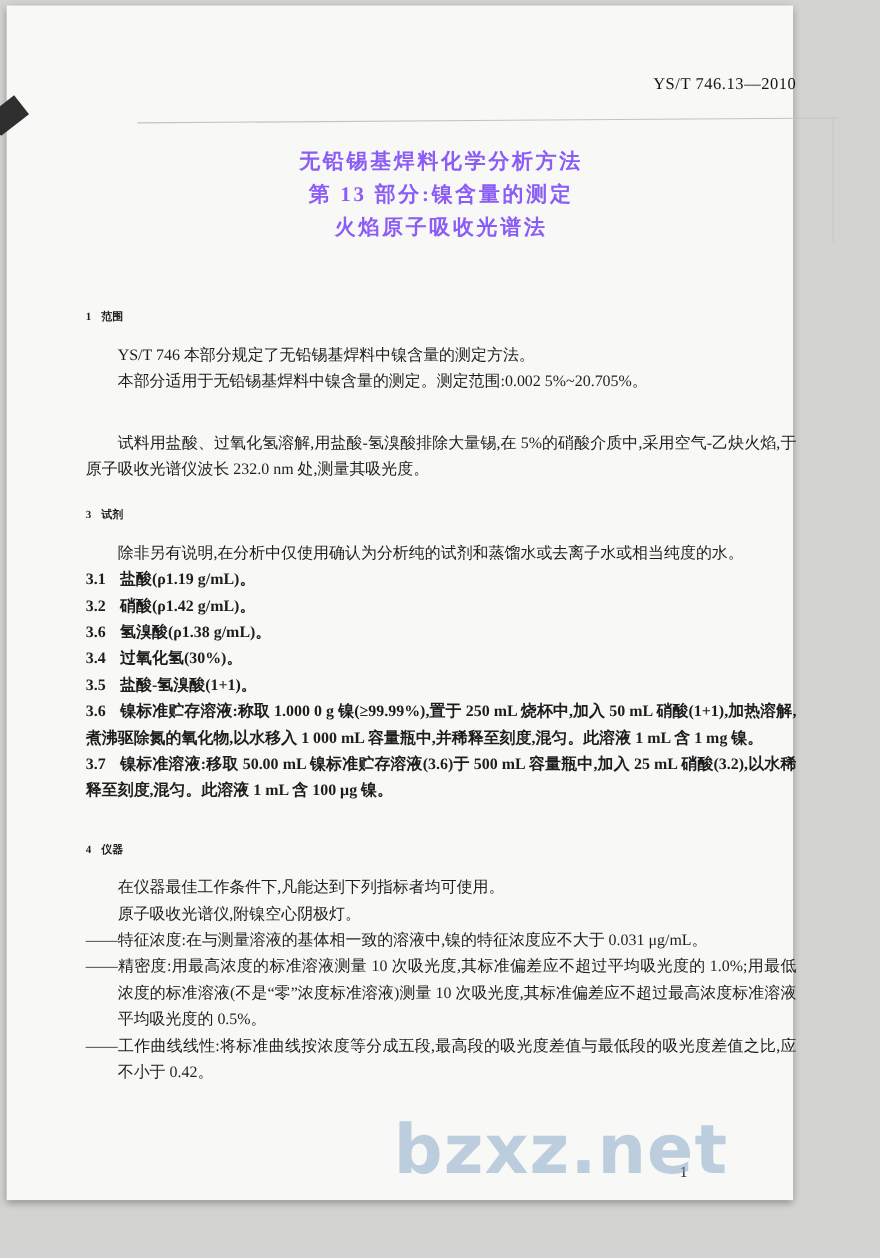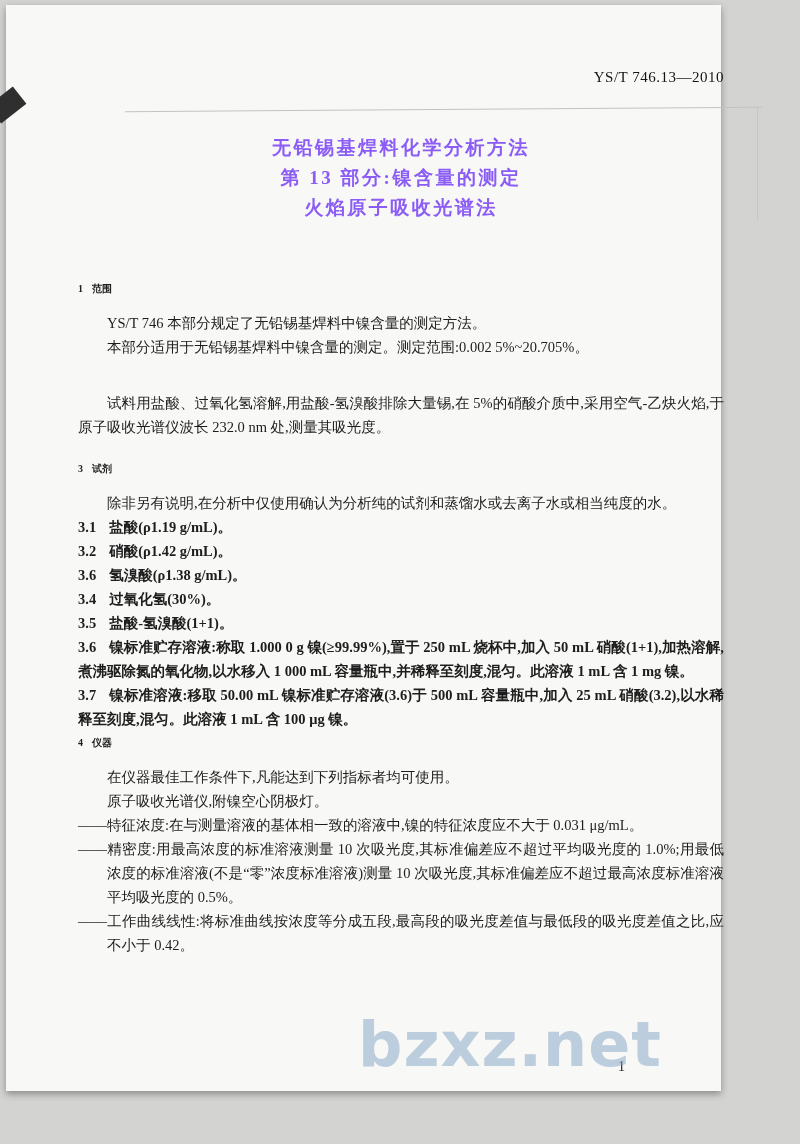--- a/index.html
+++ b/index.html
@@ -23,21 +23,21 @@
     padding-top:60px; text-align:right;
     font-size:15px; letter-spacing:0.5px; color:#141414;
   }
   .doc-title {
     margin-top:44px; text-align:center; font-weight:bold;
     font-size:19px; letter-spacing:2.5px; line-height:30px; color:#8b5cf6;
   }
   .section-1 { margin-top:54px; }
   .section-2 { margin-top:32px; }
   .section-3 { margin-top:18px; }
-  .section-4 { }
+  .section-4 { margin-top:30px; }
   .sec-heading { font-weight:bold; font-size:10px; line-height:24px; }
   .sec-num { margin-right:0.9em; }
   .p-group { margin-top:10px; }
   .indent { text-indent:2em; }
   .item { text-indent:0;font-weight:bold; }
   .item-num { margin-right:0.9em; }
   .dash { padding-left:2em; text-indent:-2em; }
   .page-number {
     position:absolute; right:96px; bottom:16px;
     font-size:14px; color:#222;

